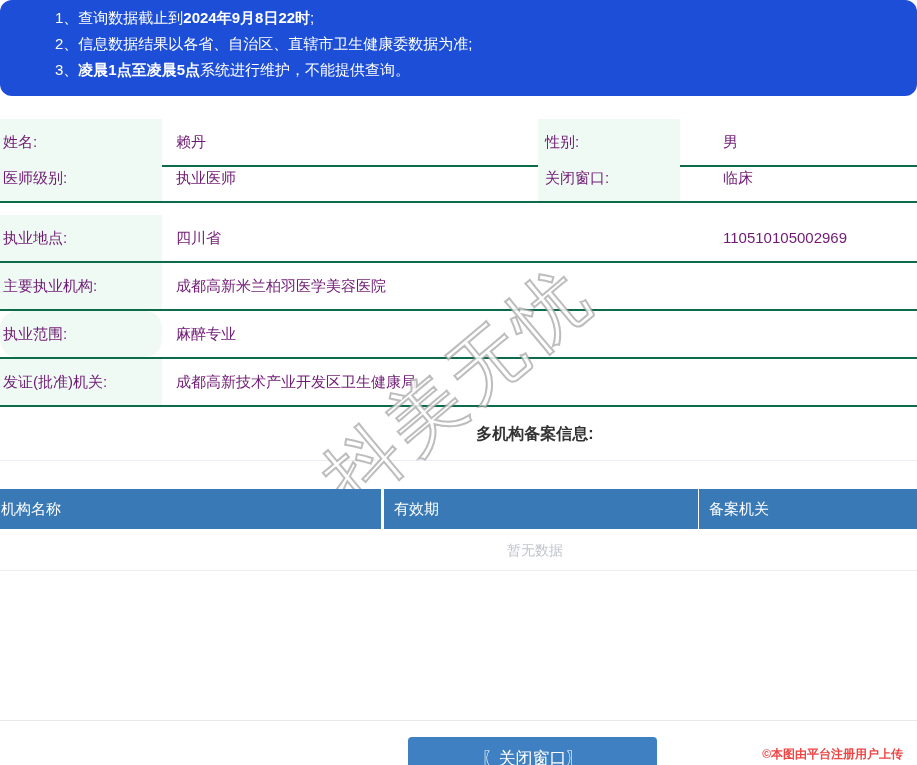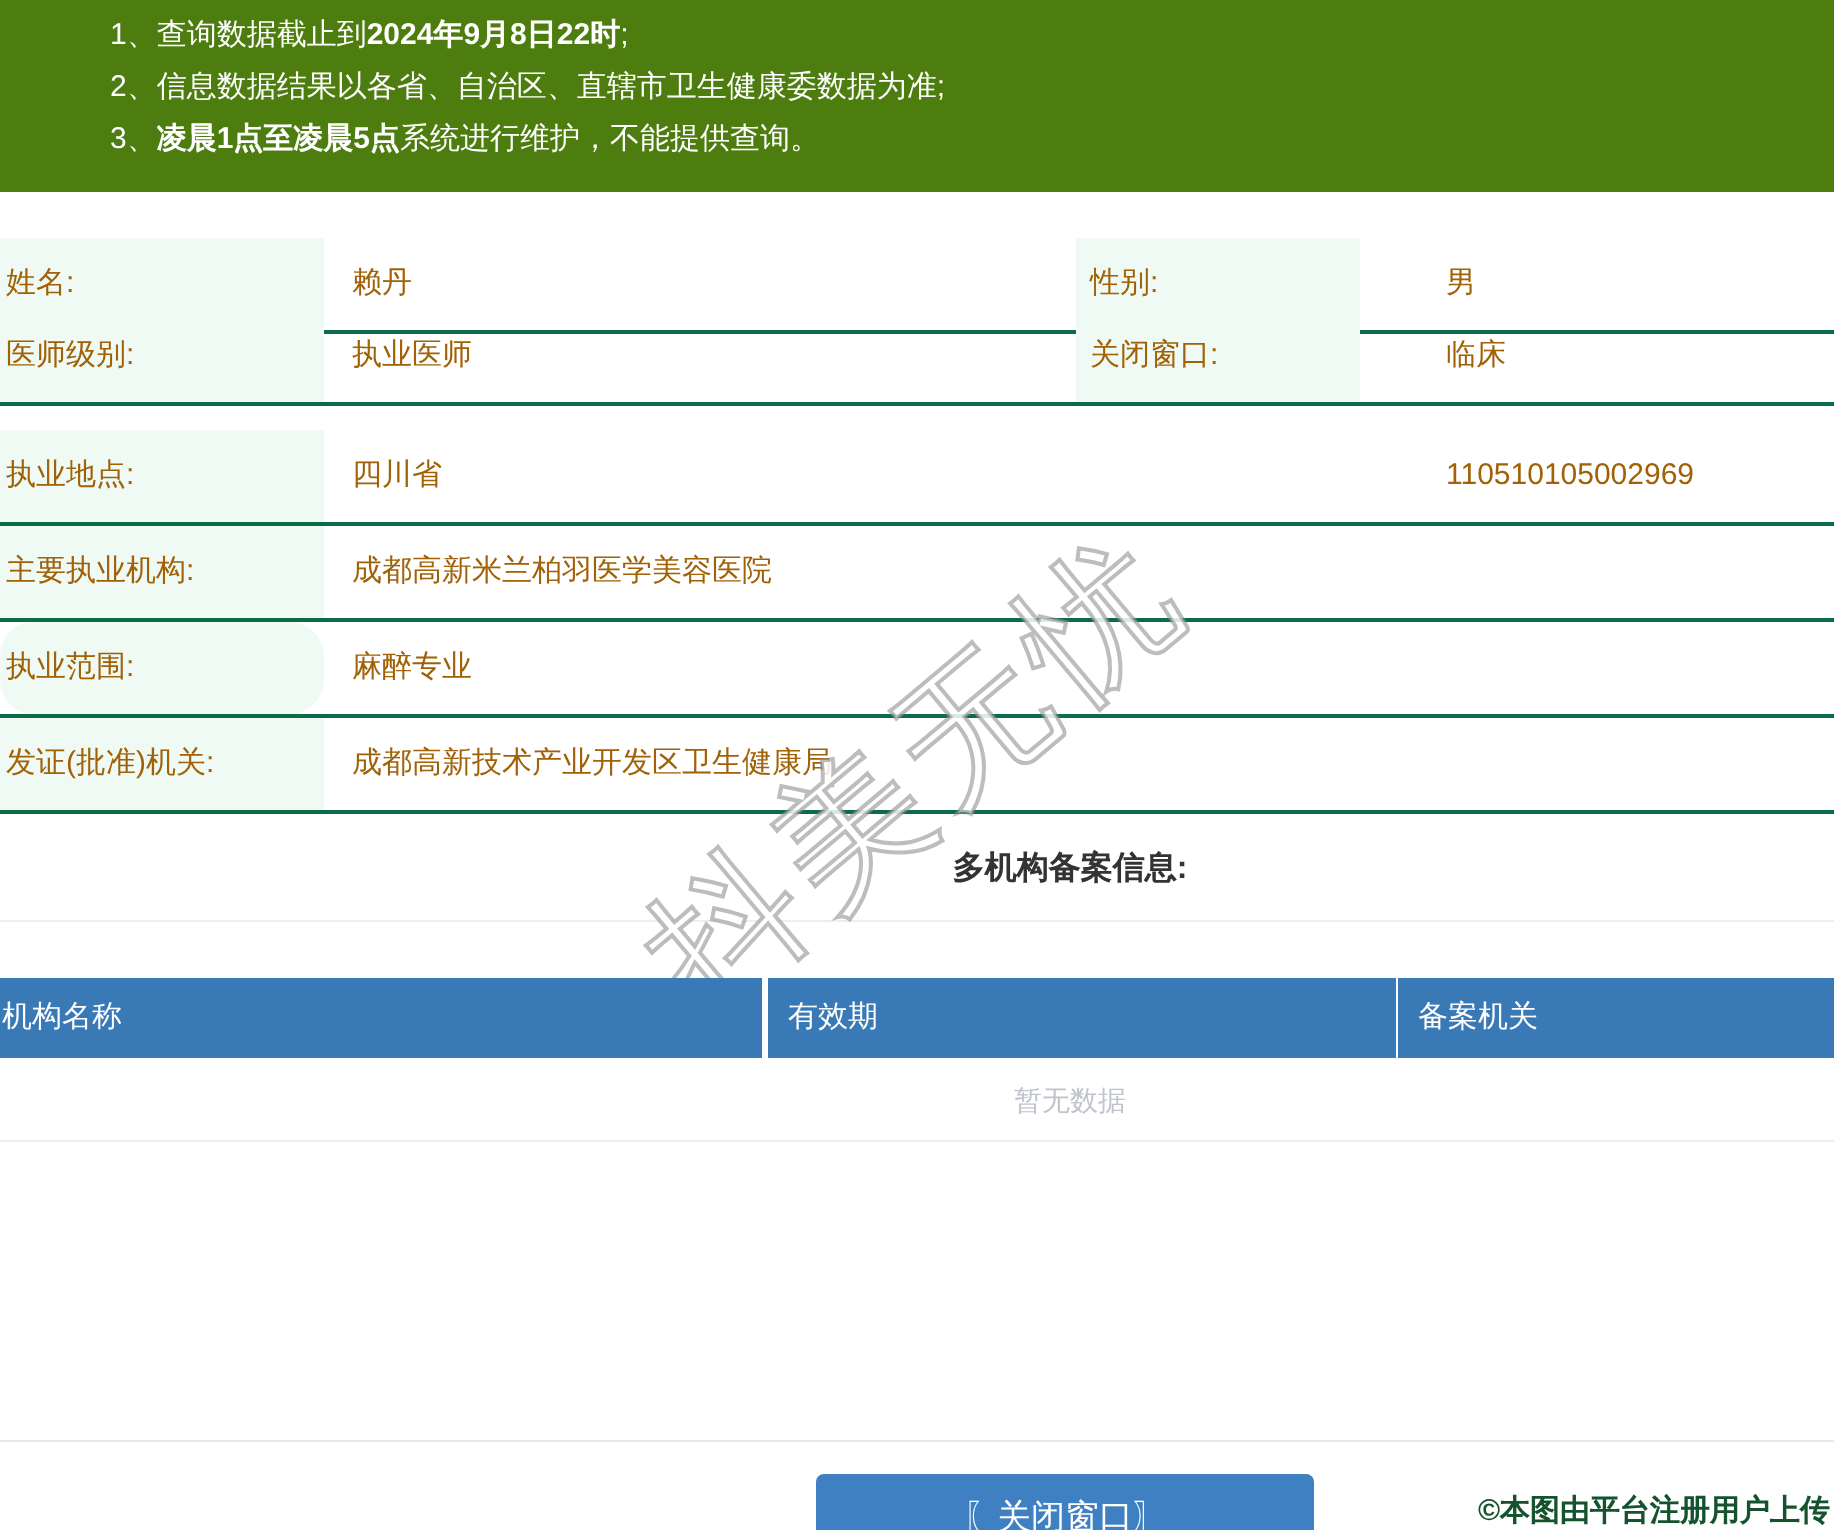--- a/index.html
+++ b/index.html
@@ -8,21 +8,21 @@
 
   
   #banner{position:absolute;left:0;top:0;width:917px;height:96px;background:#008000;
           color:#ffffff;font-size:15px;line-height:26px;box-sizing:border-box;
           padding:5px 0 0 55px;}
   .notice-line{white-space:nowrap;}
   .notice-line .seg-bold{font-weight:700;}
 
   
   .info-row{position:absolute;left:0;width:917px;height:48px;box-sizing:border-box;
-            border-bottom:2px solid #a3a3a3;font-size:15px;color:#a16207;z-index:1;}
+            border-bottom:2px solid #a3a3a3;font-size:15px;color:#701a75;z-index:1;}
   .cell{position:absolute;top:0;height:46px;line-height:46px;white-space:nowrap;}
   .lbl1{left:0;width:162px;background:#eefaf3;padding-left:3px;box-sizing:border-box;}
   .val1{left:176px;}
   .lbl2{left:538px;width:142px;background:#eefaf3;padding-left:7px;box-sizing:border-box;}
   .val2{left:723px;}
 
   
   #section-title{position:absolute;left:0;top:424px;width:1070px;text-align:center;
                  font-size:16px;font-weight:700;color:#333333;z-index:2;}
 
@@ -42,36 +42,36 @@
   #empty-row{position:absolute;left:0;top:530px;width:1070px;height:40px;line-height:40px;
              text-align:center;color:#c0c4cc;font-size:14px;z-index:2;}
 
   
   #close-btn{position:absolute;left:408px;top:737px;width:249px;height:42px;
              background:#3e80c1;border:none;border-radius:4px;color:#ffffff;
              font-size:17px;line-height:33px;text-align:center;cursor:pointer;
              font-family:inherit;z-index:6;}
 
   
-  #credit{position:absolute;right:2px;top:746px;font-size:15px;font-weight:700;color:#14532d;
+  #credit{position:absolute;right:14px;top:746px;font-size:12px;font-weight:700;color:#ef4444;
           text-shadow:-1px 0 0 #fff,1px 0 0 #fff,0 -1px 0 #fff,0 1px 0 #fff;
           white-space:nowrap;z-index:7;}
 
   
   #watermark{position:absolute;left:459px;top:387px;transform:translate(-50%,-50%) rotate(-40deg);
              font-size:74px;letter-spacing:6px;white-space:nowrap;font-weight:400;
              color:rgba(255,255,255,0.85);-webkit-text-stroke:2px rgba(145,145,145,0.6);
              z-index:4;pointer-events:none;}
 </style>
 </head>
 <body>
 
 <div id="page">
 
-  <div id="banner" style="background: #4d7c0f;">
+  <div id="banner" style="background: #1d4ed8; border-radius: 12px;">
       <div class="notice-line"><span class="seg">1、查询数据截止到</span><span class="seg-bold">2024年9月8日22时</span><span class="seg">;</span></div>
       <div class="notice-line"><span class="seg">2、信息数据结果以各省、自治区、直辖市卫生健康委数据为准;</span></div>
       <div class="notice-line"><span class="seg">3、</span><span class="seg-bold">凌晨1点至凌晨5点</span><span class="seg">系统进行维护，不能提供查询。</span></div>
     </div>
 
   <div id="info-table">
       <div class="info-row" style="top: 119px; border-bottom-color: rgb(12, 107, 73);">
         <div class="cell lbl1" style="background: rgb(238, 250, 243);">姓名:</div>
         <div class="cell val1">赖丹</div>
         <div class="cell lbl2" style="background: rgb(238, 250, 243);">性别:</div>

